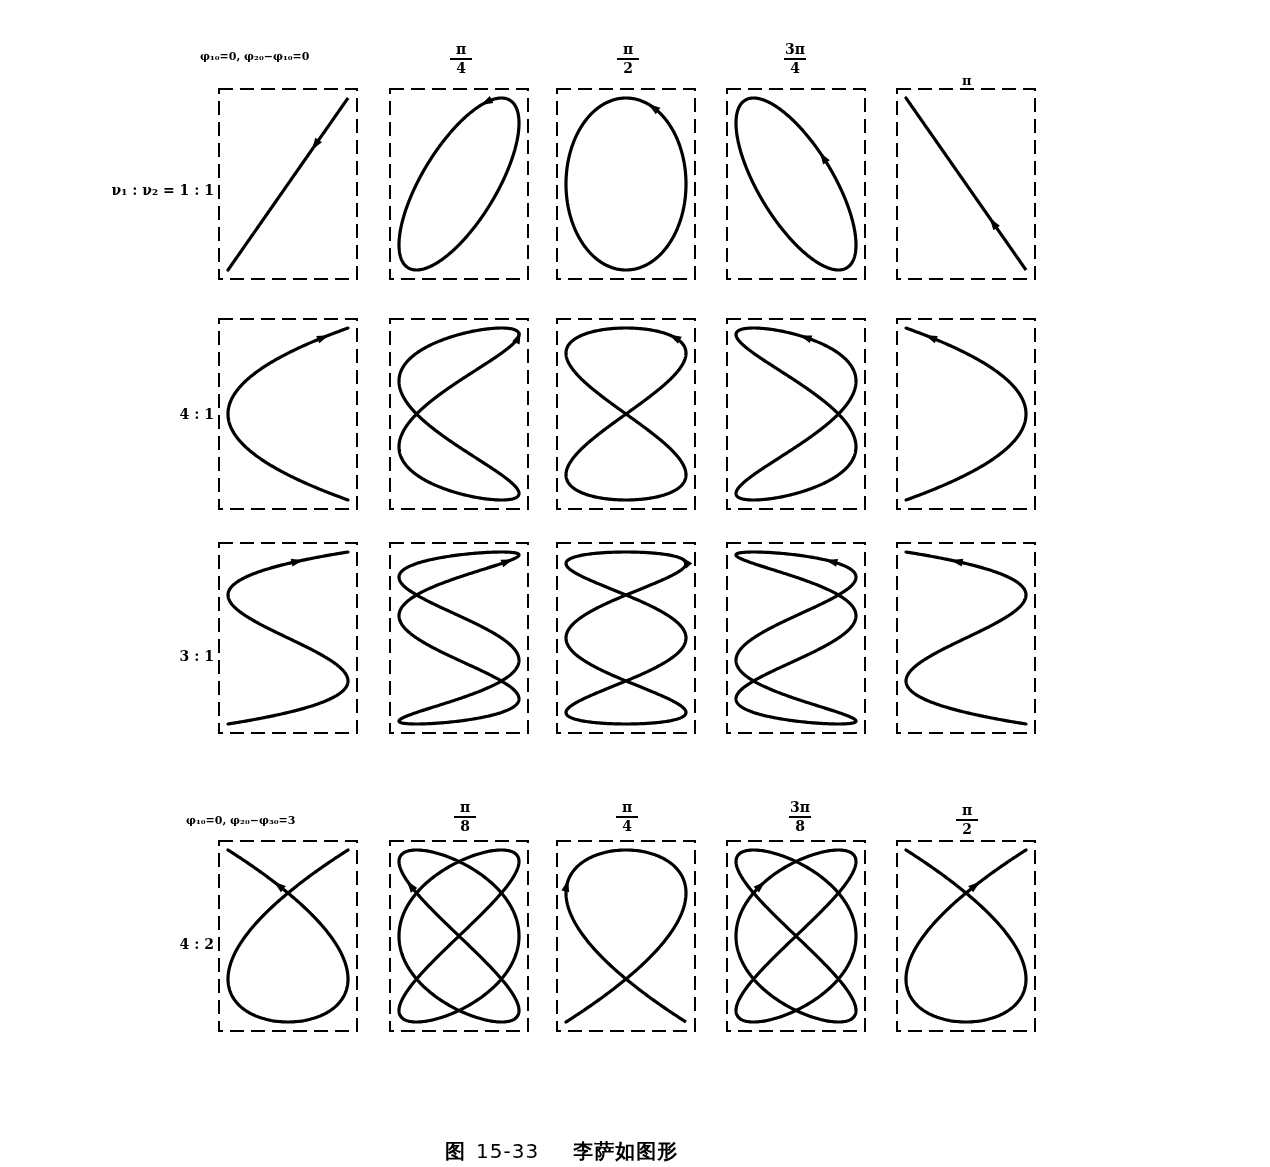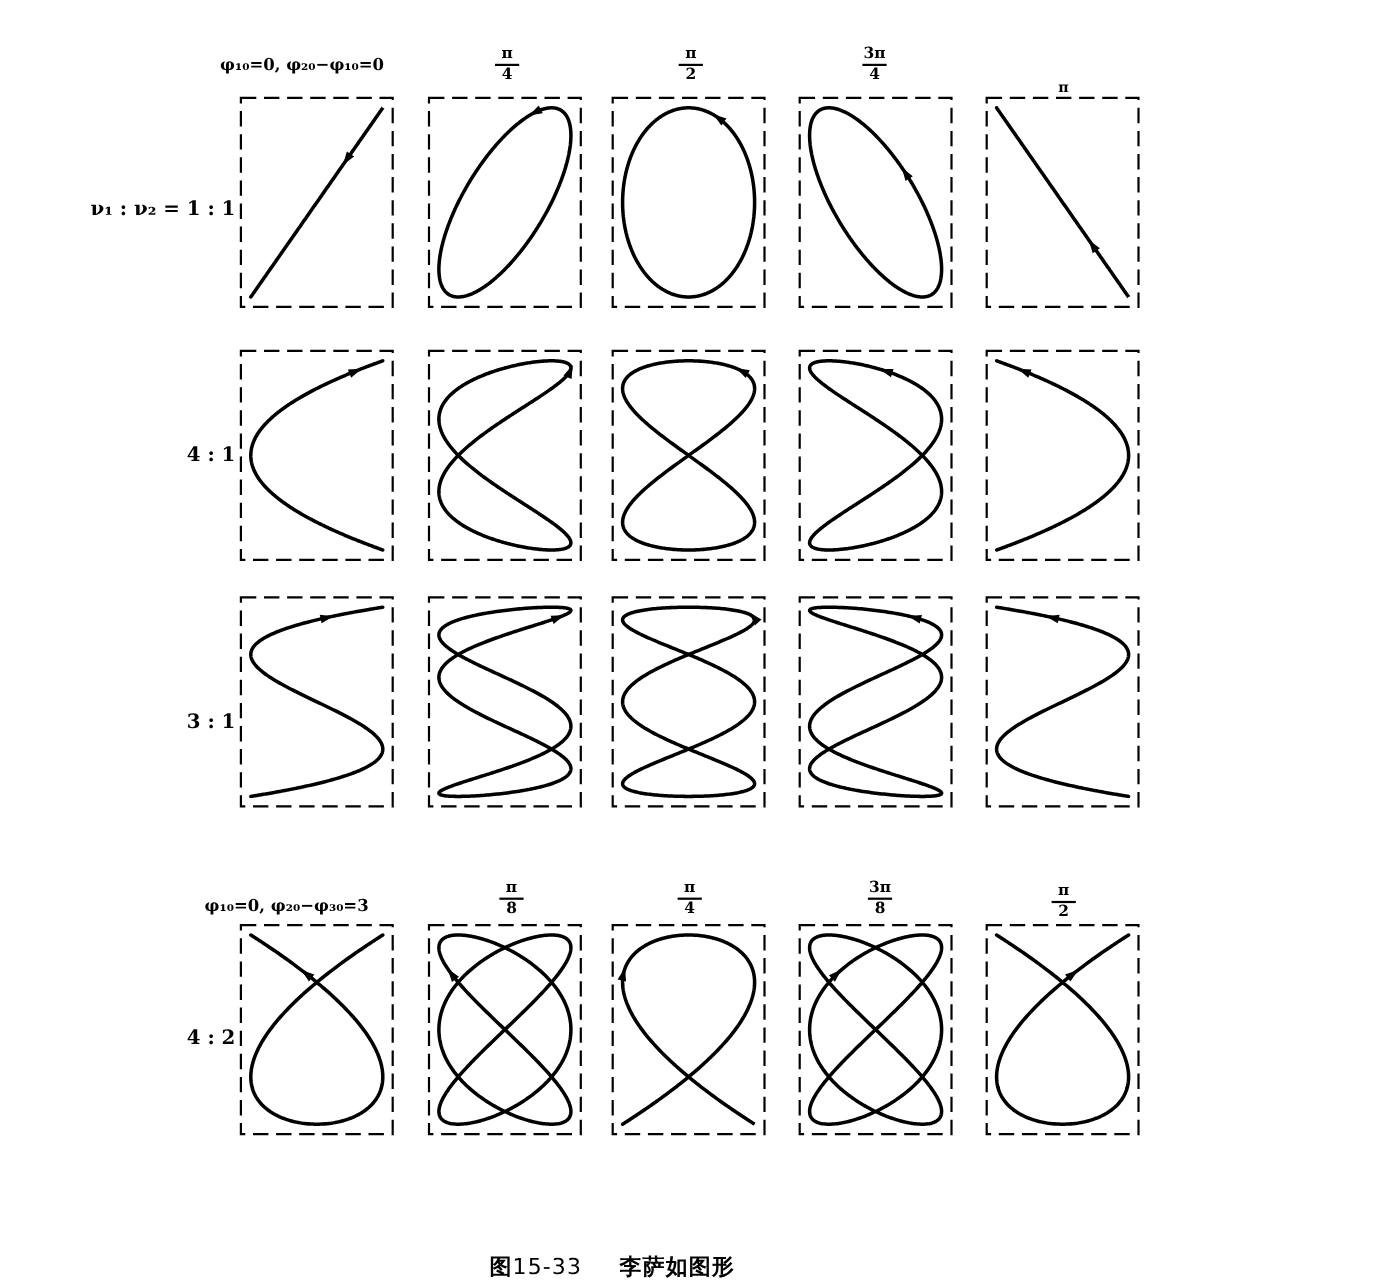--- a/index.html
+++ b/index.html
@@ -1,27 +1,27 @@
 <!DOCTYPE html>
 <html><head>
 <meta charset="utf-8">
 <style>
   html, body { margin: 0; padding: 0; background: #ffffff; }
   body { width: 1270px; height: 1167px; position: relative; overflow: hidden;
          font-family: "DejaVu Serif", "Liberation Serif", serif; color: #000; }
   .figure { position: absolute; left: 0; top: 0; width: 1270px; height: 1167px; }
-  .lbl { position: absolute; font-weight: bold; font-size: 15px; white-space: nowrap; }
+  .lbl { position: absolute; font-weight: bold; font-size: 11px; white-space: nowrap; }
   .frac { position: absolute; display: flex; flex-direction: column; align-items: center;
           font-weight: bold; font-size: 14px; line-height: 15px; transform: translateX(-50%); }
   .frac .bar { width: 22px; height: 2px; background: #000; margin: 1px 0; }
-  .row-label { position: absolute; font-weight: bold; font-size: 18px; text-align: right;
+  .row-label { position: absolute; font-weight: bold; font-size: 14px; text-align: right;
                transform: translateY(-50%); }
   .caption { position: absolute; left: 445px; top: 1138px; font-size: 20px; font-weight: bold;
              font-family: "DejaVu Sans", "Liberation Sans", sans-serif; letter-spacing: 1px; }
-  .caption .num { margin-left: 0; margin-right: 34px; font-weight: normal;
+  .caption .num { margin-left: 10px; margin-right: 34px; font-weight: normal;
                   font-family: "DejaVu Sans", sans-serif; }
   svg.panel { position: absolute; overflow: visible; }
 </style>
 </head>
 <body>
 
 <div class="figure">
 
   <div class="lbl" style="left:200px; top:50px;">φ₁₀=0, φ₂₀−φ₁₀=0</div>
   <div class="frac" style="left:461px; top:42px;">

